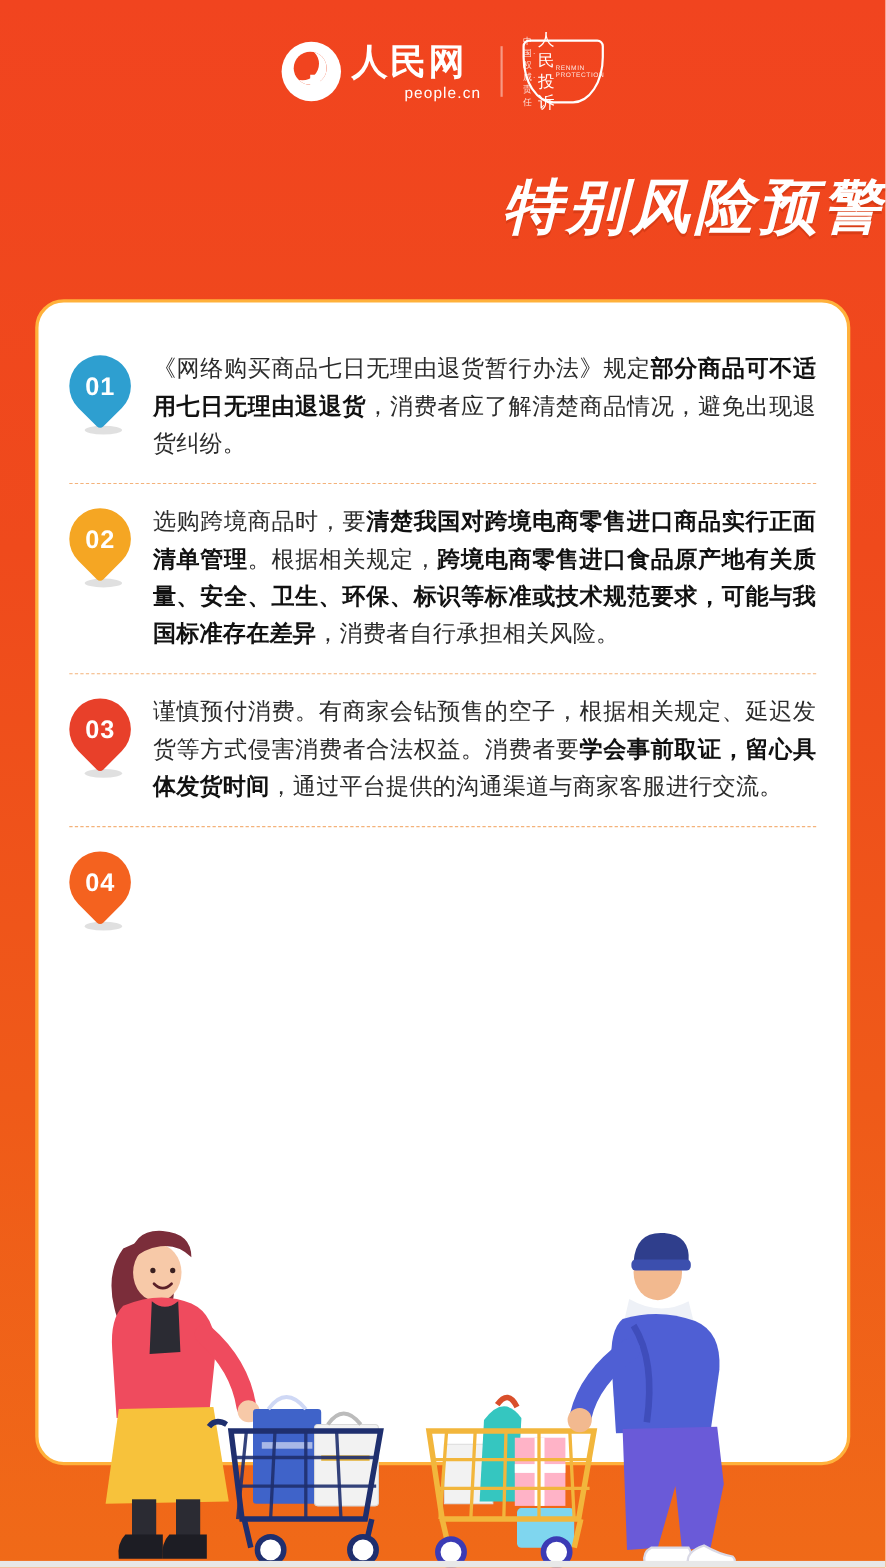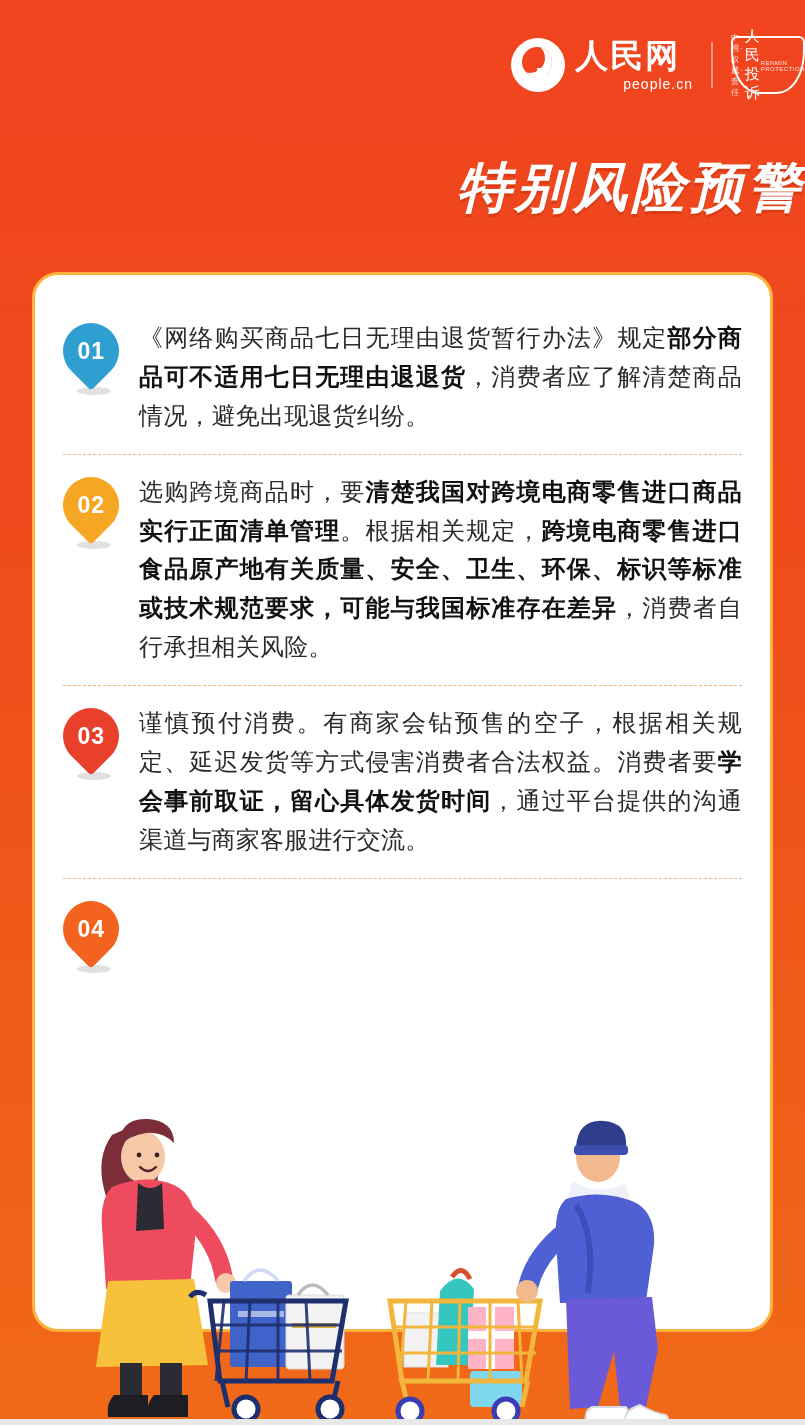--- a/index.html
+++ b/index.html
@@ -10,21 +10,21 @@
   body {
     background: linear-gradient(180deg, #f1441f 0%, #ef4a1c 35%, #ef5a19 70%, #f06a18 100%);
     position: relative;
     overflow: hidden;
   }
 
   
   .header {
     padding-top: 36px;
     display: flex;
-    justify-content: flex-end;
+    justify-content: center;
     align-items: center;
     gap: 18px;
   }
   .brand {
     display: flex;
     align-items: center;
     gap: 10px;
   }
   .brand-mark {
     width: 54px; height: 54px;
@@ -160,21 +160,21 @@
   }
   .pin-shadow {
     width: 34px; height: 8px;
     background: rgba(0,0,0,.12);
     border-radius: 50%;
     margin: 8px auto 0 auto;
   }
 
   .text {
     flex: 1 1 auto;
-    font-size: 24px;
+    font-size: 21px;
     line-height: 1.62;
     color: #2b2b2b;
     letter-spacing: .2px;
     text-align: justify;
   }
   .text b { font-weight: 700; color: #111; }
 
   
   .illus {
     position: absolute;

